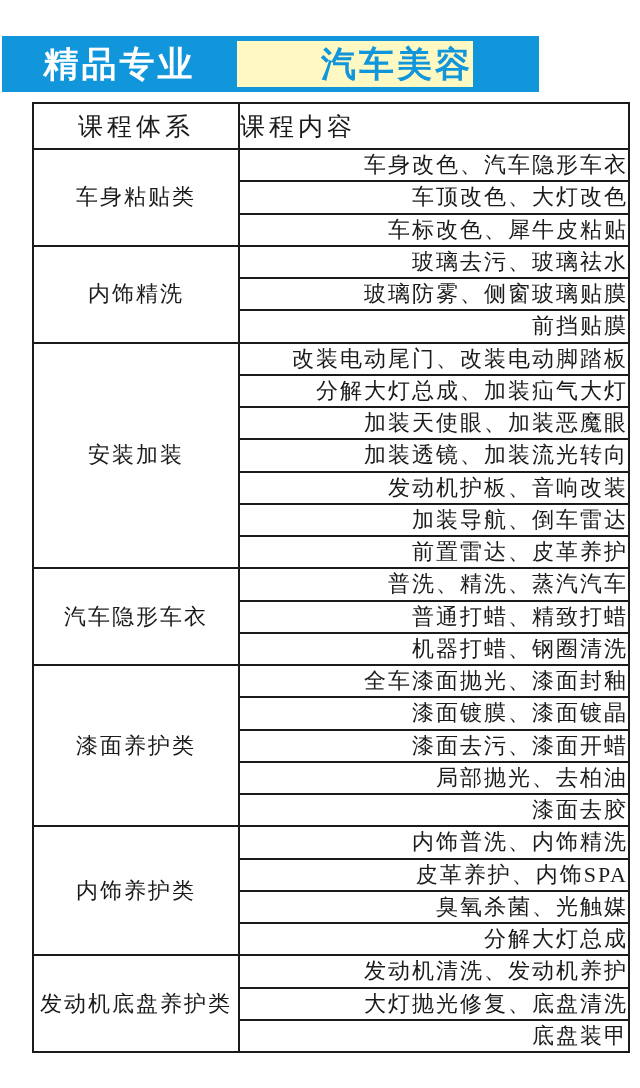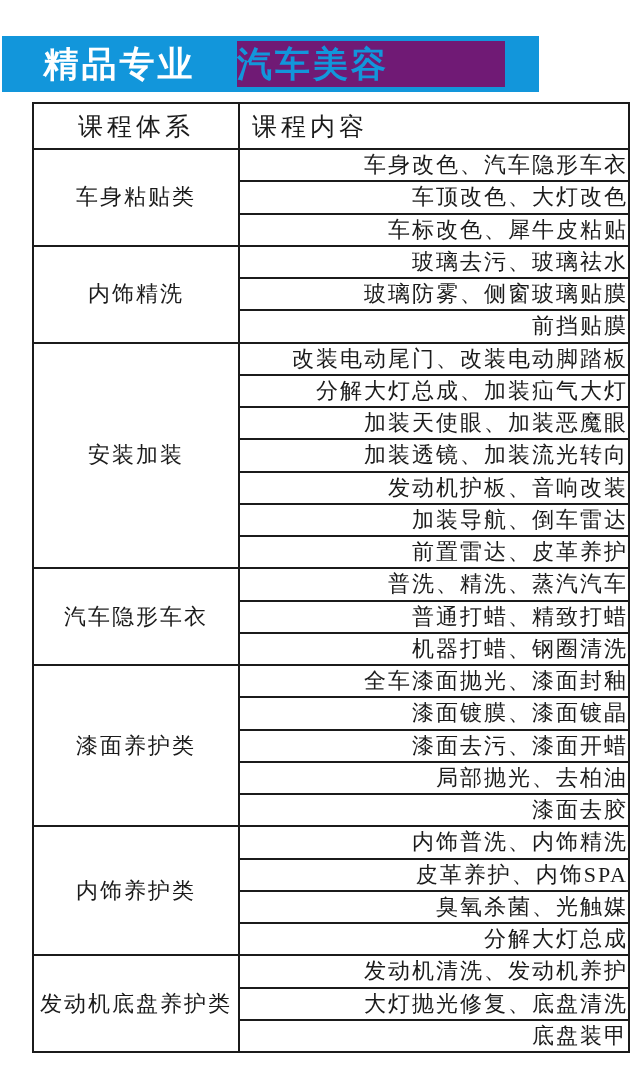--- a/index.html
+++ b/index.html
@@ -38,26 +38,26 @@
     color: #ffffff;
     font-family: "Liberation Sans", "DejaVu Sans", sans-serif;
     font-weight: bold;
     font-size: 35px;
     letter-spacing: 3px;
   }
   .subject-box {
     position: absolute;
     left: 235px;
     top: 5px;
-    width: 268px;
+    width: 236px;
     height: 46px;
-    background: #701a75;
+    background: #fef9c3;
     display: flex;
     align-items: center;
-    justify-content: flex-start;
+    justify-content: flex-end;
   }
   .subject-label {
     color: #1296db;
     font-family: "Liberation Sans", "DejaVu Sans", sans-serif;
     font-weight: bold;
     font-size: 35px;
     letter-spacing: 3px;
   }
   
   table.course-table {
@@ -81,21 +81,21 @@
   col.c2 { width: 390px; }
   th.col-header {
     height: 44px;
     font-size: 25px;
     font-weight: normal;
     letter-spacing: 4px;
     vertical-align: middle;
     border-radius: 8px;
   }
   th.col-header.left-col { text-align: center; }
-  th.col-header.right-col { text-align: left; padding-left: 12px; }
+  th.col-header.right-col { text-align: left; padding-left: 0; }
   td.cat {
     text-align: center;
     vertical-align: middle;
     font-size: 22px;
     letter-spacing: 2px;
     margin-left: 40px;
   }
   td.content {
     text-align: right;
     vertical-align: middle;

